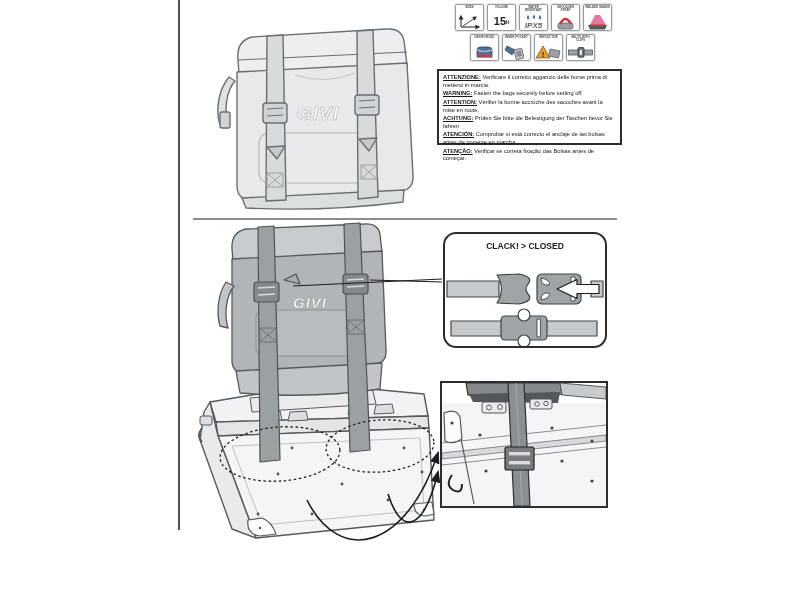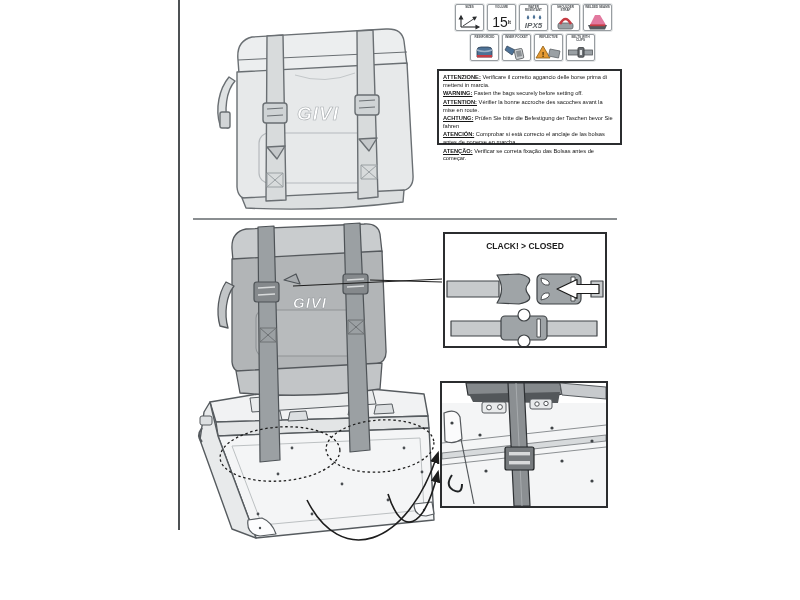--- a/index.html
+++ b/index.html
@@ -13,32 +13,32 @@
   
   .icon-row{display:flex;gap:3px;}
   .row1{left:455px;top:4px;}
   .row2{left:470px;top:34px;}
   .tile{width:29px;height:27px;background:#fff;border:1px solid #989da1;border-radius:2px;
         box-sizing:border-box;display:flex;flex-direction:column;align-items:center;
         box-shadow:0 0 0 1px #e3e5e6;}
   .tile-label{font-size:3px;line-height:1.1;font-weight:bold;color:#4a4e52;text-align:center;
               padding-top:1px;height:7px;width:100%;}
   .tile-art{flex:1;width:100%;display:flex;align-items:center;justify-content:center;}
-  .vol-big{font-size:14px;font-weight:normal;color:#1c1c1c;line-height:1;}
+  .vol-big{font-size:11px;font-weight:bold;color:#1c1c1c;line-height:1;}
   .vol-small{font-size:5px;font-weight:bold;color:#1c1c1c;}
 
   
   .warn-box{left:437px;top:69px;width:185px;height:76px;border:2px solid #2b2d2f;
             box-sizing:border-box;padding:3px 4px 2px 4px;background:#fff;}
   .warn-line{margin:0 0 1.1px 0;font-size:5.7px;line-height:1.33;color:#161616;}
   .warn-label{font-weight:bold;text-decoration:underline;}
 
   
   .detail-box{border:2px solid #2b2d2f;background:#fff;box-sizing:border-box;overflow:hidden;}
-  .box1{left:443px;top:232px;width:164px;height:116px;}
+  .box1{left:443px;top:232px;width:164px;height:116px;border-radius:13px;}
   .box2{left:440px;top:381px;width:168px;height:127px;}
 
   svg{display:block;}
 </style>
 </head>
 <body>
 
 <div class="abs vline"></div>
 <div class="abs divider"></div>
 

